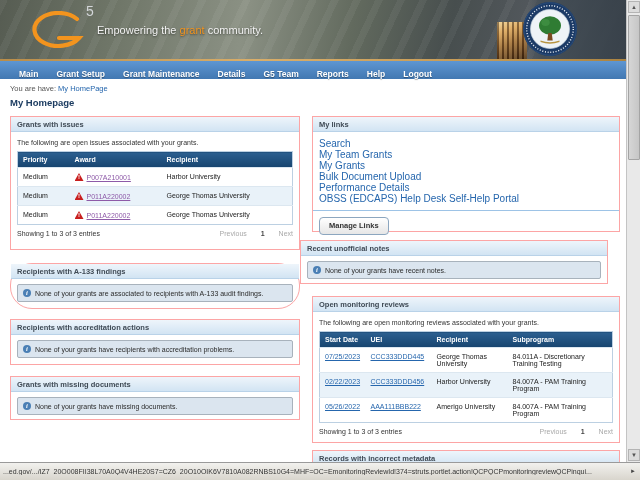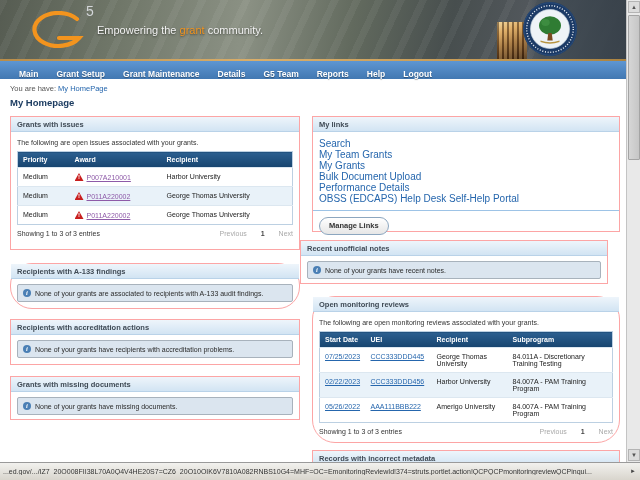--- a/index.html
+++ b/index.html
@@ -43,21 +43,21 @@
     border-bottom:1px solid #b9d2e8; display:flex; align-items:center; padding:0 6px;
     font-size:7.5px; font-weight:bold; color:#3f4a55; }
   .panel-desc { font-size:7px; color:#333; padding:7px 6px 5px; }
 
   #panel-issues     { left:10px;  top:116px; width:290px; height:134px; }
   #panel-a133       { left:10px;  top:263px; width:290px; height:46px;border-radius:22px; }
   #panel-accred     { left:10px;  top:319px; width:290px; height:46px; }
   #panel-missing    { left:10px;  top:376px; width:290px; height:44px; }
   #panel-mylinks    { left:312px; top:116px; width:308px; height:116px; }
   #panel-notes      { left:300px; top:240px; width:308px; height:44px; }
-  #panel-monitoring { left:312px; top:296px; width:308px; height:147px;border-radius:23px; }
+  #panel-monitoring { left:312px; top:296px; width:308px; height:147px; }
   #panel-metadata   { left:312px; top:450px; width:308px; height:13px; overflow:hidden; }
 
   
   .info-box { margin:5px 6px; background:#dbe5ef; border:1px solid #a8b2bc; border-radius:2px;
     padding:4px 5px; font-size:7px; color:#2b2b2b; display:flex; align-items:center; gap:4px; }
   .info-icon { width:8px; height:8px; border-radius:50%; background:#4a7fb5; color:#fff;
     font-size:6.5px; line-height:8px; text-align:center; font-weight:bold; font-style:italic;
     font-family:"Liberation Serif", serif; flex:0 0 auto; }
 
   
@@ -76,21 +76,21 @@
 
   .pager { display:flex; justify-content:space-between; align-items:center; padding:5px 6px 0; font-size:7px; color:#333; }
   .pager .pg { color:#a9a9a9; margin-left:12px; cursor:pointer; }
   .pager .pg.current { color:#444; font-weight:bold; }
 
   
   .links-list { padding:6px 6px 0; }
   .links-list a { display:block; font-size:10px; color:#2566ad; line-height:11px; cursor:pointer; }
   .mylinks-sep { border-top:1px solid #9dc3e6; margin:6px 0 0; }
   .manage-btn { margin:6px 16px 0 6px; padding:3px 9px 4px; font-size:7.5px; font-weight:bold; color:#333;
-    background:linear-gradient(#ffffff,#e6e6e6); border:1px solid #8ca6bf; border-radius:9px;
+    background:linear-gradient(#ffffff,#e6e6e6); border:1px solid #8ca6bf; border-radius:4px;
     cursor:pointer; font-family:inherit; }
 
   
   .statusbar { position:absolute; left:0; top:462px; width:640px; height:18px; z-index:8;
     background:linear-gradient(#f2f1ee,#d8d5cd); border-top:1px solid #9a9a9a;
     display:flex; align-items:center; padding:0 14px 0 3px; font-size:7px; color:#333; }
   .status-url { white-space:nowrap; overflow:hidden; }
   .status-arrow { position:absolute; right:4px; top:5px; font-size:6px; color:#444; cursor:pointer; }
 
   .vscroll { position:absolute; right:0; top:0; width:14px; height:462px; z-index:9;

